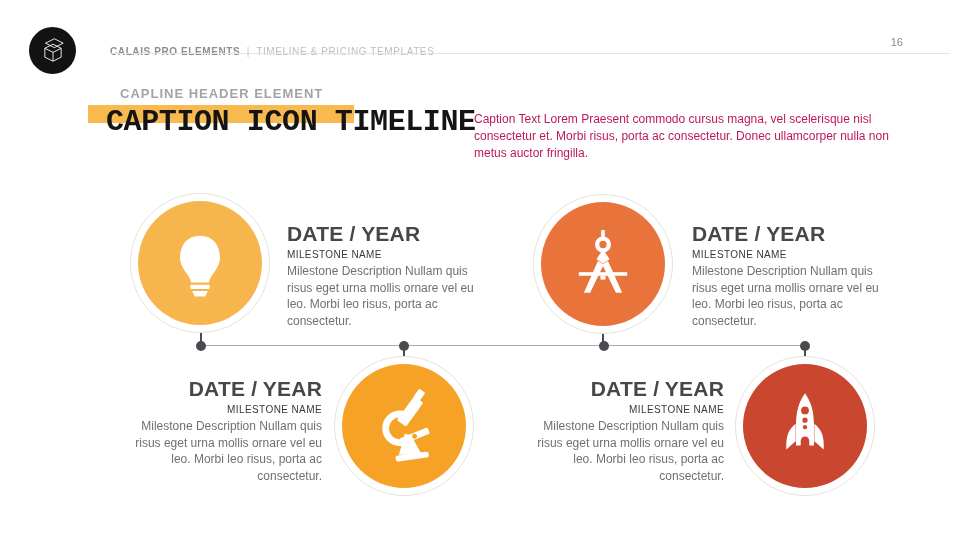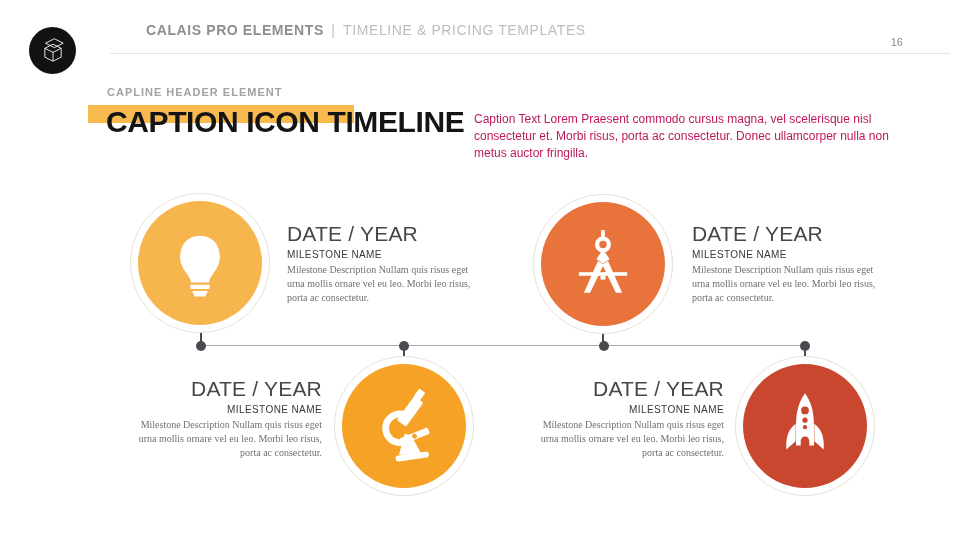--- a/index.html
+++ b/index.html
@@ -4,31 +4,31 @@
 <style>
   html,body{margin:0;padding:0;background:#e9e9e9;}
   .slide{
     position:relative;width:960px;height:540px;background:#ffffff;
     font-family:"Liberation Sans", sans-serif;overflow:hidden;margin:0 auto;
   }
   
   .logo{position:absolute;left:29px;top:27px;width:47px;height:47px;border-radius:50%;
     background:#121212;display:flex;align-items:center;justify-content:center;}
   .logo svg{width:34px;height:34px;}
-  .brand-line{position:absolute;left:110px;top:22px;font-size:14px;letter-spacing:.6px;
-    color:#8e8e8e;font-weight:bold;white-space:nowrap;margin-left:36px;}
+  .brand-line{position:absolute;left:110px;top:46px;font-size:10px;letter-spacing:.6px;
+    color:#8e8e8e;font-weight:bold;white-space:nowrap;}
   .brand-line .sep{color:#c2c2c2;font-weight:normal;margin:0 3px;}
   .brand-line .sub{color:#bdbdbd;font-weight:normal;}
   .page-num{position:absolute;right:57px;top:36px;font-size:11px;color:#8a8a8a;text-align:center;}
   .rule{position:absolute;left:110px;top:53px;width:840px;height:1px;background:#e4e4e4;}
   
-  .kicker{position:absolute;left:107px;top:86px;font-size:11px;letter-spacing:1px;
+  .kicker{position:absolute;left:120px;top:86px;font-size:13px;letter-spacing:1px;
     color:#a3a3a3;font-weight:bold;}
   .hl-bar{position:absolute;left:88px;top:105px;width:266px;height:18px;background:var(--hl,#F8B94E);}
-  .title{position:absolute;left:106px;top:106px;margin:0;font-family:Liberation Sans, sans-serif;
+  .title{position:absolute;left:106px;top:106px;margin:0;font-family:Liberation Mono, monospace;
     font-weight:600;font-size:30px;line-height:32px;color:#141414;letter-spacing:-.4px;white-space:nowrap;}
   .caption{position:absolute;left:474px;top:111px;width:436px;margin:0;font-size:12px;
     line-height:1.4;color:#be185d;}
   
   .timeline{position:absolute;left:0;top:0;width:960px;height:540px;}
   .axis{position:absolute;left:201px;top:345px;width:604px;height:1px;background:var(--line,#ababab);}
   .stem{position:absolute;width:2px;background:var(--dot,#4a4b50);}
   .stem.s0{left:200px;top:322px;height:24px;}
   .stem.s1{left:403px;top:346px;height:22px;}
   .stem.s2{left:602px;top:322px;height:24px;}
@@ -43,23 +43,23 @@
   .bubble svg .hole{fill:var(--c);}
   .m0 .bubble{left:130px;top:193px;}
   .m1 .bubble{left:334px;top:356px;}
   .m2 .bubble{left:533px;top:194px;}
   .m3 .bubble{left:735px;top:356px;}
   .mtext{position:absolute;width:192px;}
   .m0 .mtext{left:287px;top:222px;text-align:left;}
   .m1 .mtext{left:130px;top:377px;text-align:right;}
   .m2 .mtext{left:692px;top:222px;text-align:left;}
   .m3 .mtext{left:532px;top:377px;text-align:right;}
-  .mdate{font-size:21px;font-weight:normal;color:#474747;letter-spacing:.2px;line-height:24px;}
+  .mdate{font-size:21px;font-weight:bold;color:#474747;letter-spacing:.2px;line-height:24px;}
   .mname{font-size:10px;font-weight:normal;color:#383838;letter-spacing:.4px;margin-top:3px;}
-  .mdesc{font-size:10px;color:#707070;line-height:1.38;margin-top:3px;font-family:Liberation Serif, serif;}
+  .mdesc{font-size:12px;color:#707070;line-height:1.38;margin-top:3px;}
 </style>
 </head>
 <body>
 
 <div class="slide">
 
   <div class="logo">
     <svg viewBox="0 0 100 100" fill="none" stroke="#ffffff" stroke-width="2.6" stroke-linejoin="round">
       <path d="M54 14 L80 27 L54 40 L28 27 Z"></path>
       <path d="M26 42 L50 30 L74 42 L74 68 L50 80 L26 68 Z"></path>

